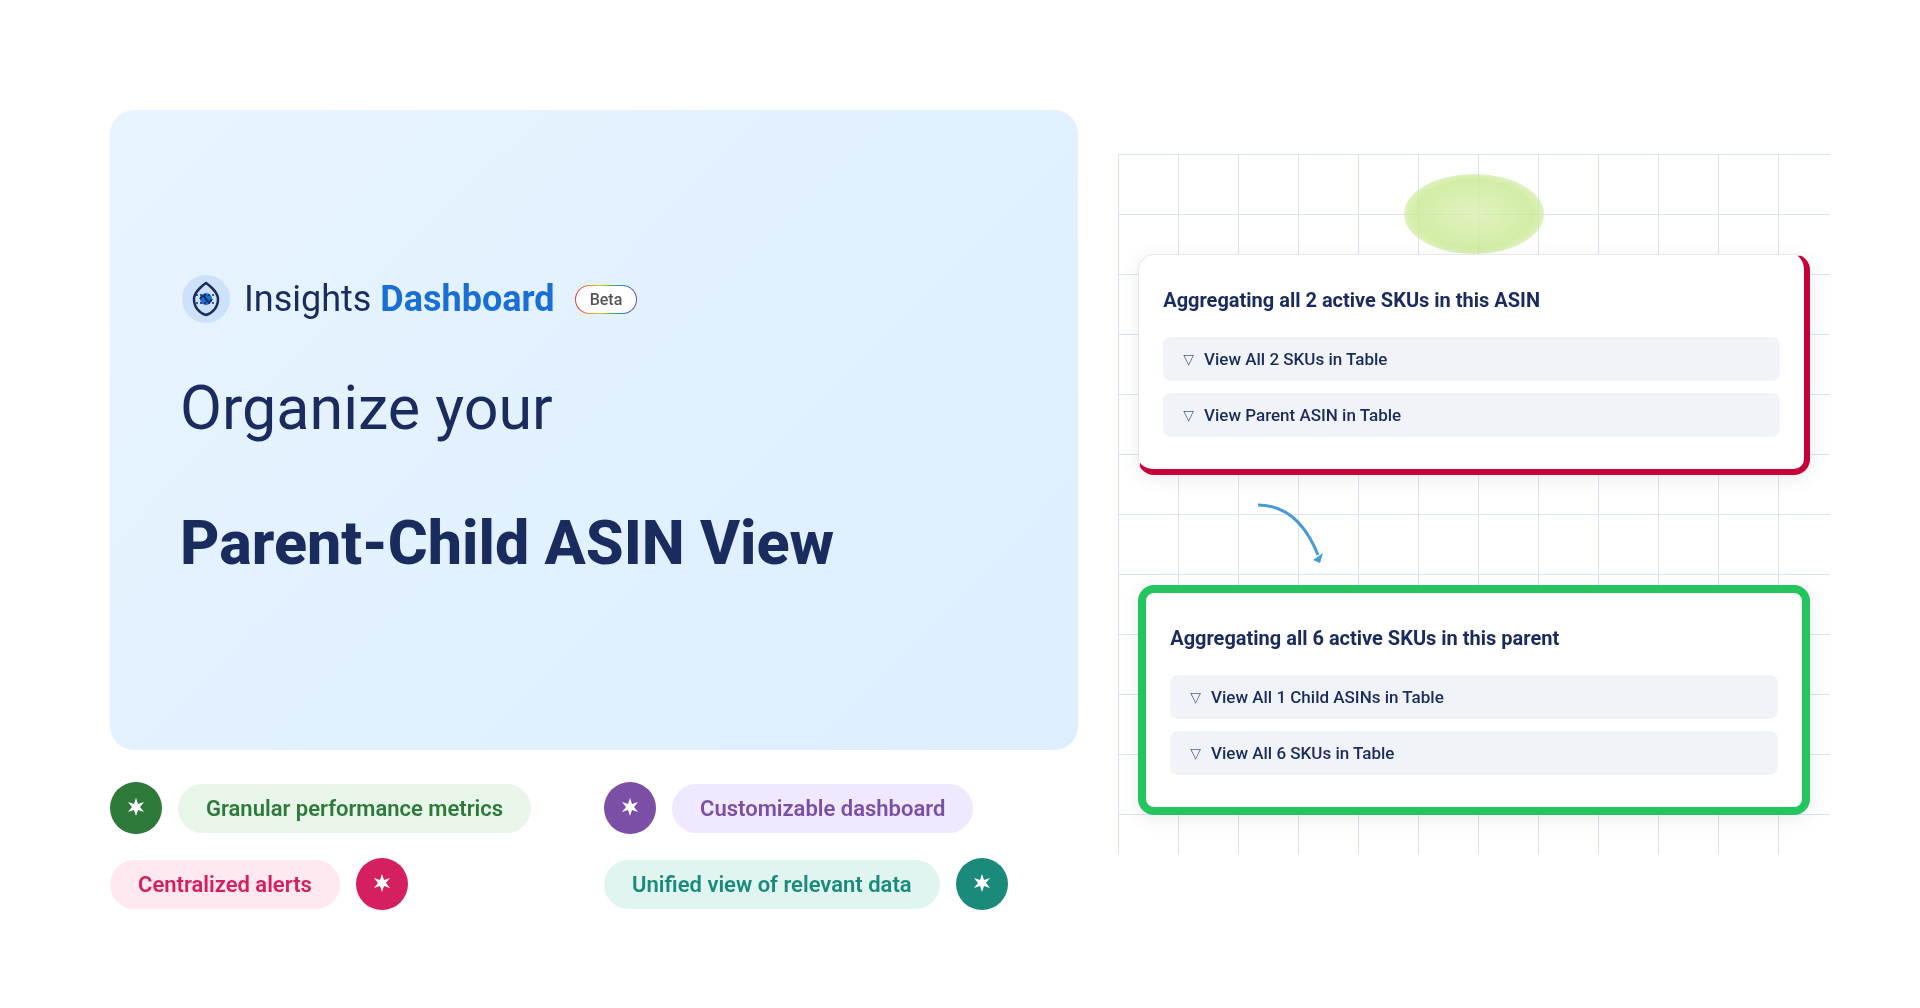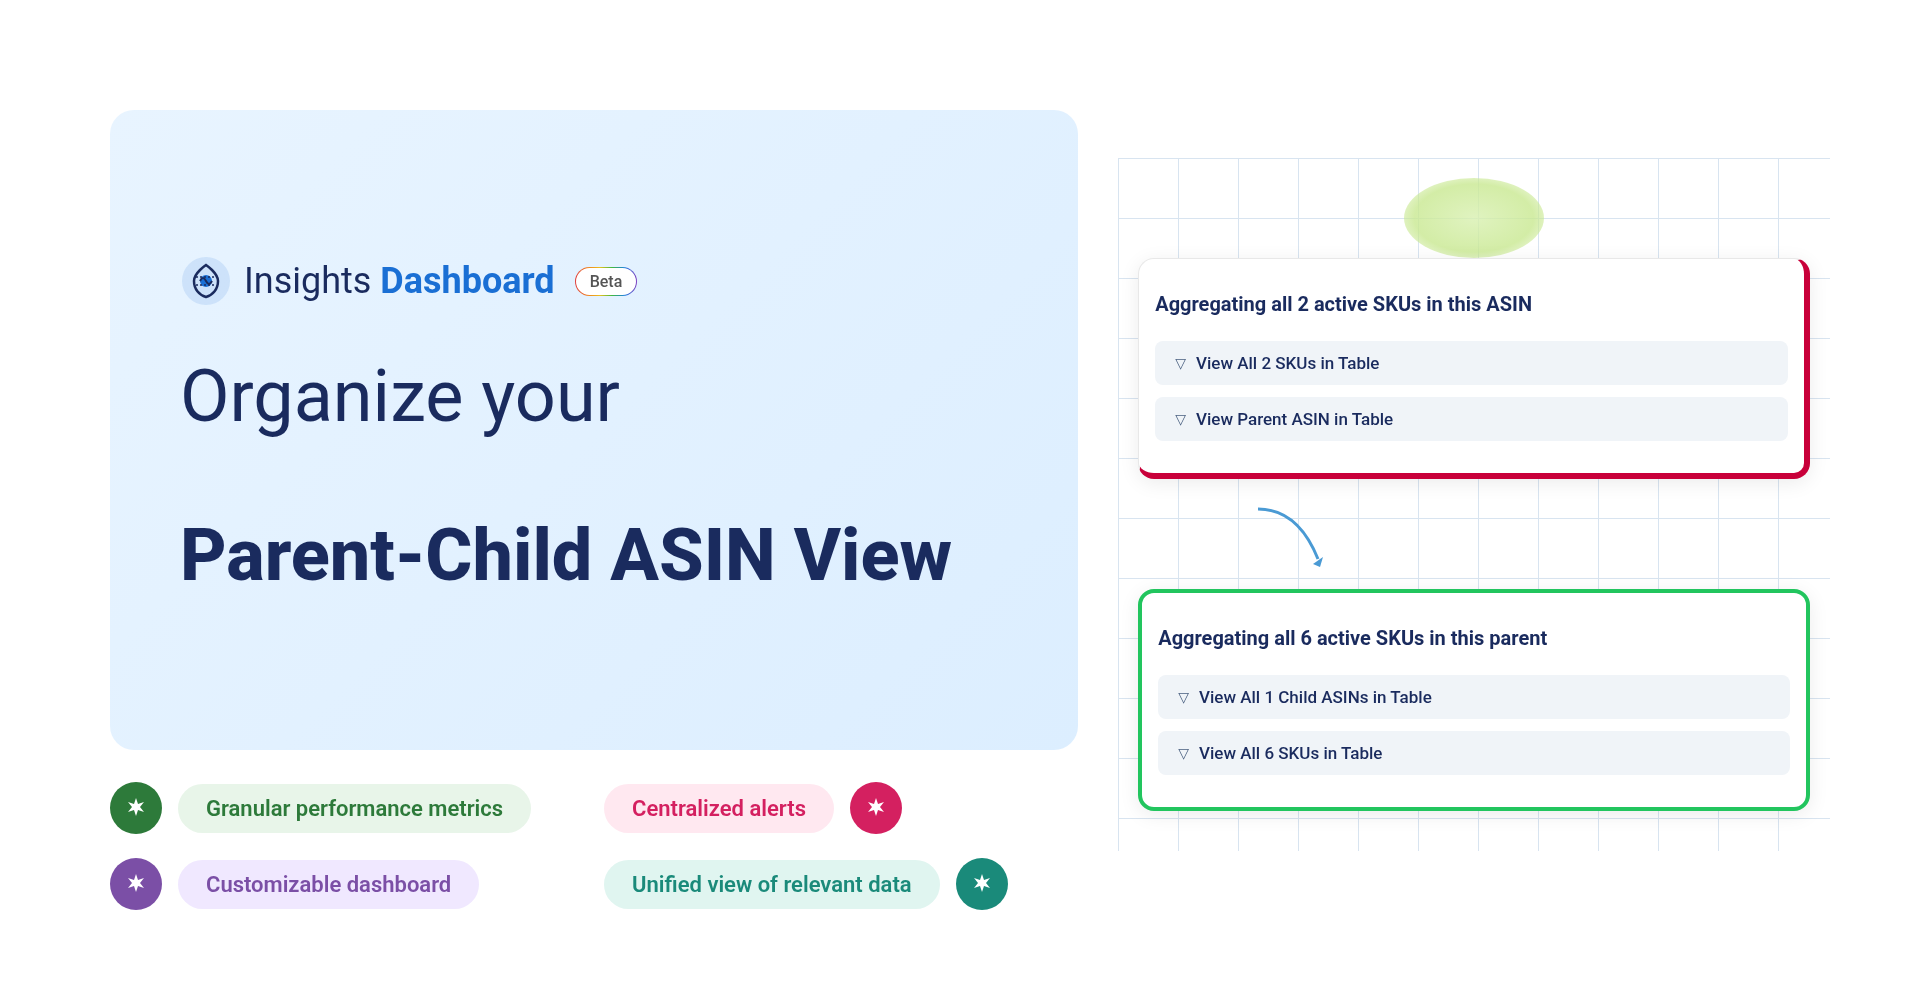--- a/index.html
+++ b/index.html
@@ -61,21 +61,21 @@
       background: linear-gradient(white, white) padding-box,
                   linear-gradient(90deg, #e04040, #f08020, #e8c020, #40b840, #2080e0, #8040c0) border-box;
       border-radius: 20px;
       padding: 4px 14px;
       font-size: 16px;
       color: #555;
       font-weight: 500;
       margin-left: 8px;
     }
     .hero-title {
-      font-size: 72px;
+      font-size: 61px;
       line-height: 1.1;
       color: #1a2b5e;
       font-weight: 400;
     }
     .hero-title strong {
       font-weight: 800;
       color: #1a2b5e;
     }
 
     
@@ -136,33 +136,33 @@
         linear-gradient(#d8e4f0 1px, transparent 1px),
         linear-gradient(90deg, #d8e4f0 1px, transparent 1px);
       background-size: 60px 60px;
       z-index: 0;
     }
 
     
     .info-card {
       background: white;
       border-radius: 16px;
-      padding: 32px 16px;
+      padding: 32px 24px;
       position: relative;
       z-index: 2;
       box-shadow: 0 4px 20px rgba(0,0,0,0.08);
     }
     .info-card.red-border {
       border-right: 6px solid #c8003a;
       border-bottom: 6px solid #c8003a;
       border-top: 1px solid #e8e8e8;
       border-left: 1px solid #e8e8e8;
     }
     .info-card.green-border {
-      border: 4px solid #22c55e;
+      border: 8px solid #22c55e;
     }
 
     .card-title {
       font-size: 20px;
       font-weight: 700;
       color: #1a2b5e;
       margin-bottom: 24px;
       line-height: 1.3;
     }
     .card-button {
@@ -234,35 +234,35 @@
         <div class="feature-pill">
           <div class="pill-icon green">
             <svg width="26" height="26" viewBox="0 0 26 26" fill="none">
                 <path d="M13 3 L15 9 L21 7 L17 12 L21 17 L15 15 L13 21 L11 15 L5 17 L9 12 L5 7 L11 9Z" fill="white"></path>
               </svg>
           </div>
           <div class="pill-label green-bg">Granular performance metrics</div>
         </div>
 
         <div class="feature-pill">
+          <div class="pill-icon purple">
+            <svg width="26" height="26" viewBox="0 0 26 26" fill="none">
+                <path d="M13 3 L15 9 L21 7 L17 12 L21 17 L15 15 L13 21 L11 15 L5 17 L9 12 L5 7 L11 9Z" fill="white"></path>
+              </svg>
+          </div>
+          <div class="pill-label purple-bg">Customizable dashboard</div>
+        </div>
+
+        <div class="feature-pill">
           <div class="pill-label pink-bg">Centralized alerts</div>
           <div class="pill-icon pink">
             <svg width="26" height="26" viewBox="0 0 26 26" fill="none">
                 <path d="M13 3 L15 9 L21 7 L17 12 L21 17 L15 15 L13 21 L11 15 L5 17 L9 12 L5 7 L11 9Z" fill="white"></path>
               </svg>
           </div>
-        </div>
-
-        <div class="feature-pill">
-          <div class="pill-icon purple">
-            <svg width="26" height="26" viewBox="0 0 26 26" fill="none">
-                <path d="M13 3 L15 9 L21 7 L17 12 L21 17 L15 15 L13 21 L11 15 L5 17 L9 12 L5 7 L11 9Z" fill="white"></path>
-              </svg>
-          </div>
-          <div class="pill-label purple-bg">Customizable dashboard</div>
         </div>
 
         <div class="feature-pill">
           <div class="pill-label teal-bg">Unified view of relevant data</div>
           <div class="pill-icon teal">
             <svg width="26" height="26" viewBox="0 0 26 26" fill="none">
                 <path d="M13 3 L15 9 L21 7 L17 12 L21 17 L15 15 L13 21 L11 15 L5 17 L9 12 L5 7 L11 9Z" fill="white"></path>
               </svg>
           </div>
         </div>

